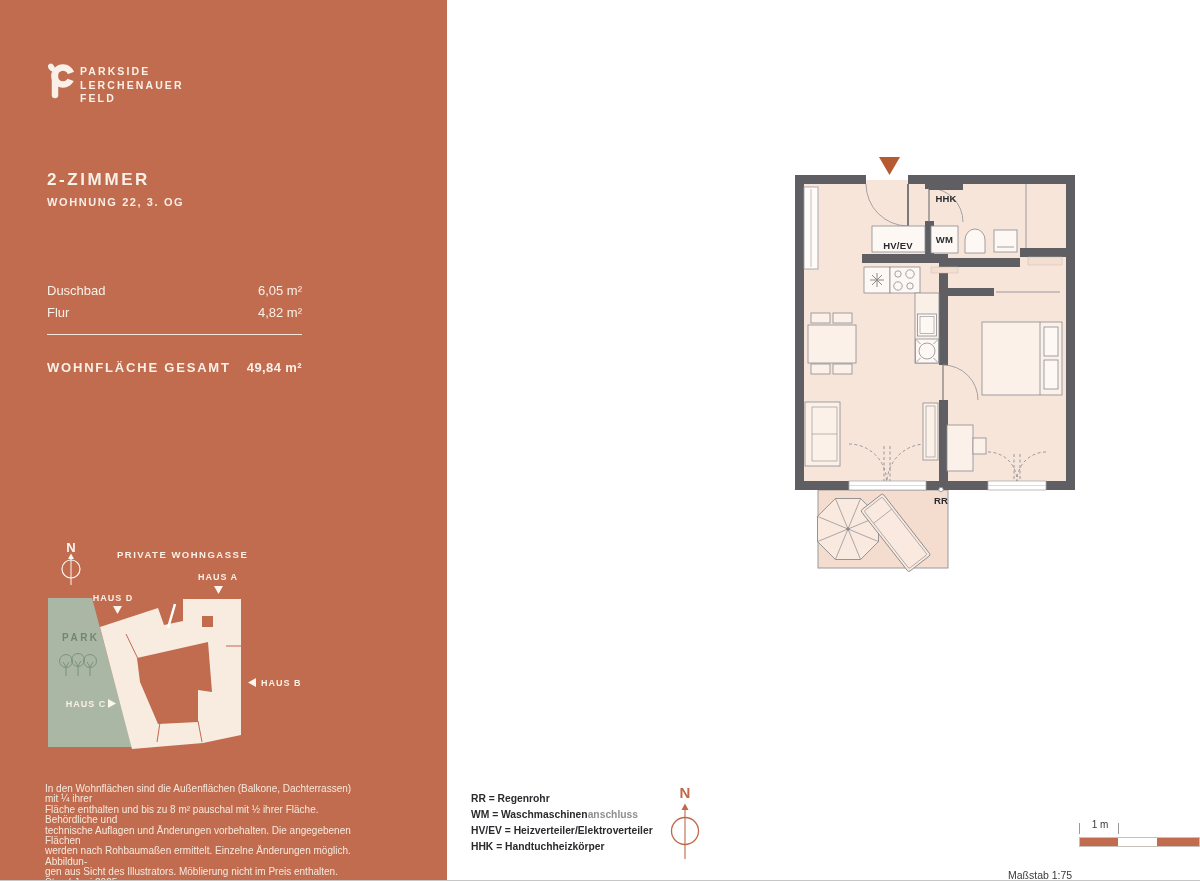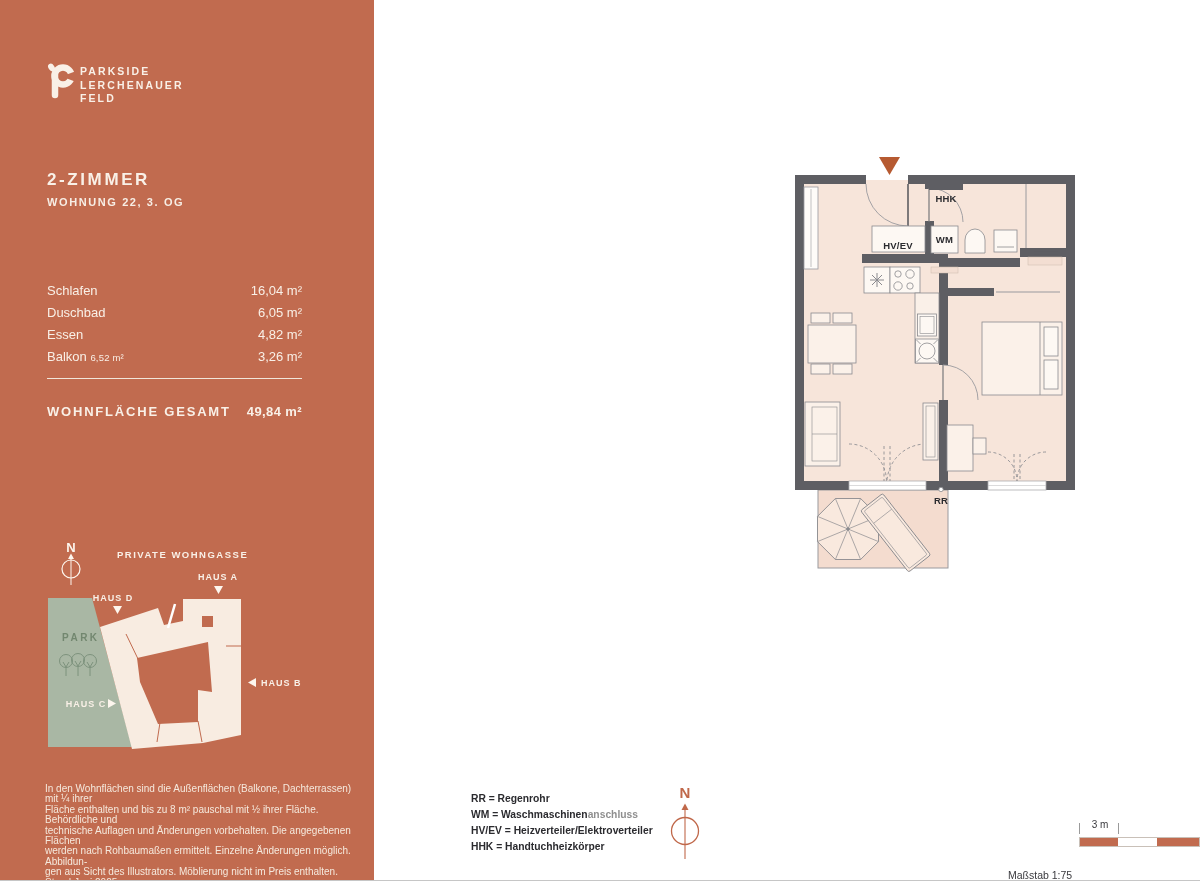--- a/index.html
+++ b/index.html
@@ -3,21 +3,21 @@
 <meta charset="utf-8">
 <style>
   html,body{margin:0;padding:0;}
   body{
     width:1200px;height:881px;position:relative;overflow:hidden;
     background:#ffffff;font-family:"Liberation Sans",sans-serif;
     -webkit-font-smoothing:antialiased;
   }
   .abs{position:absolute;}
   
-  .sidebar{left:0;top:0;width:374px;height:881px;background:#c16b4f;color:#f7eee5;}
+  .sidebar{left:0;top:0;width:447px;height:881px;background:#c16b4f;color:#f7eee5;}
   .brand{left:47px;top:62px;height:40px;display:flex;}
   .wordmark{position:absolute;left:33px;top:3px;font-size:10.5px;font-weight:bold;
     letter-spacing:2.1px;line-height:13.5px;color:#f9f0e7;}
   .apt-title{left:47px;top:170px;font-size:17px;font-weight:bold;letter-spacing:2.6px;color:#f9f0e7;}
   .apt-sub{left:47px;top:196px;font-size:11px;font-weight:bold;letter-spacing:1.6px;color:#f7eee5;}
   .area-table{left:47px;top:281px;width:255px;font-size:13px;color:#f9f0e7;}
   .area-row{position:relative;height:22px;line-height:15px;}
   .area-row .lab{position:absolute;left:0;top:2px;}
   .area-row .note{font-size:9.5px;letter-spacing:.2px;}
   .area-row .val{position:absolute;right:0;top:2px;}
@@ -53,35 +53,26 @@
       <div>LERCHENAUER</div>
       <div>FELD</div>
     </div>
   </div>
 
   <div class="abs apt-title">2-ZIMMER</div>
   <div class="abs apt-sub">WOHNUNG 22, 3. OG</div>
 
   <div class="abs area-table">
     <div class="area-row">
-      <span class="lab">Schlafen</span>
-      <span class="val">16,04 m²</span>
-    </div>
-    <div class="area-row">
       <span class="lab">Duschbad</span>
       <span class="val">6,05 m²</span>
     </div>
     <div class="area-row">
-      <span class="lab">Essen</span>
+      <span class="lab">Flur</span>
       <span class="val">4,82 m²</span>
-    </div>
-    <div class="area-row">
-      <span class="lab"><span>Balkon</span>
-      <span class="note">6,52 m²</span></span>
-      <span class="val">3,26 m²</span>
     </div>
     <div class="area-divider"></div>
     <div class="total-row">
       <span>WOHNFLÄCHE GESAMT</span>
       <span class="val">49,84 m²</span>
     </div>
   </div>
 
   <svg class="abs" style="left:40px;top:528px;" width="262" height="248" viewBox="0 0 262 248">
 
@@ -287,20 +278,20 @@
 <svg class="abs" style="left:666px;top:783px;" width="38" height="78" viewBox="0 0 38 78">
   <text x="19" y="15" text-anchor="middle" font-size="15" font-weight="bold" fill="#c0684a">N</text>
   <polygon points="15.5,27 22.5,27 19,20.5" fill="#c0684a"></polygon>
   <line x1="19" y1="25" x2="19" y2="76" stroke="#c0684a" stroke-width="1.1"></line>
   <circle cx="19" cy="48" r="13.5" fill="none" stroke="#c0684a" stroke-width="1.3"></circle>
 </svg>
 
 <div class="abs scale-label">Maßstab 1:75</div>
 <div class="abs tick" style="left:1079px;"></div>
 <div class="abs tick" style="left:1118px;"></div>
-<div class="abs tick-label">3 m</div>
+<div class="abs tick-label">1 m</div>
 <div class="abs scale-bar">
   <div class="seg" style="width:39px;background:#c16b4f;"></div>
   <div class="seg" style="width:39px;background:#ffffff;"></div>
   <div class="seg" style="width:43px;background:#c16b4f;"></div>
 </div>
 
 <div class="abs bottom-line"></div>
 
 </body></html>

